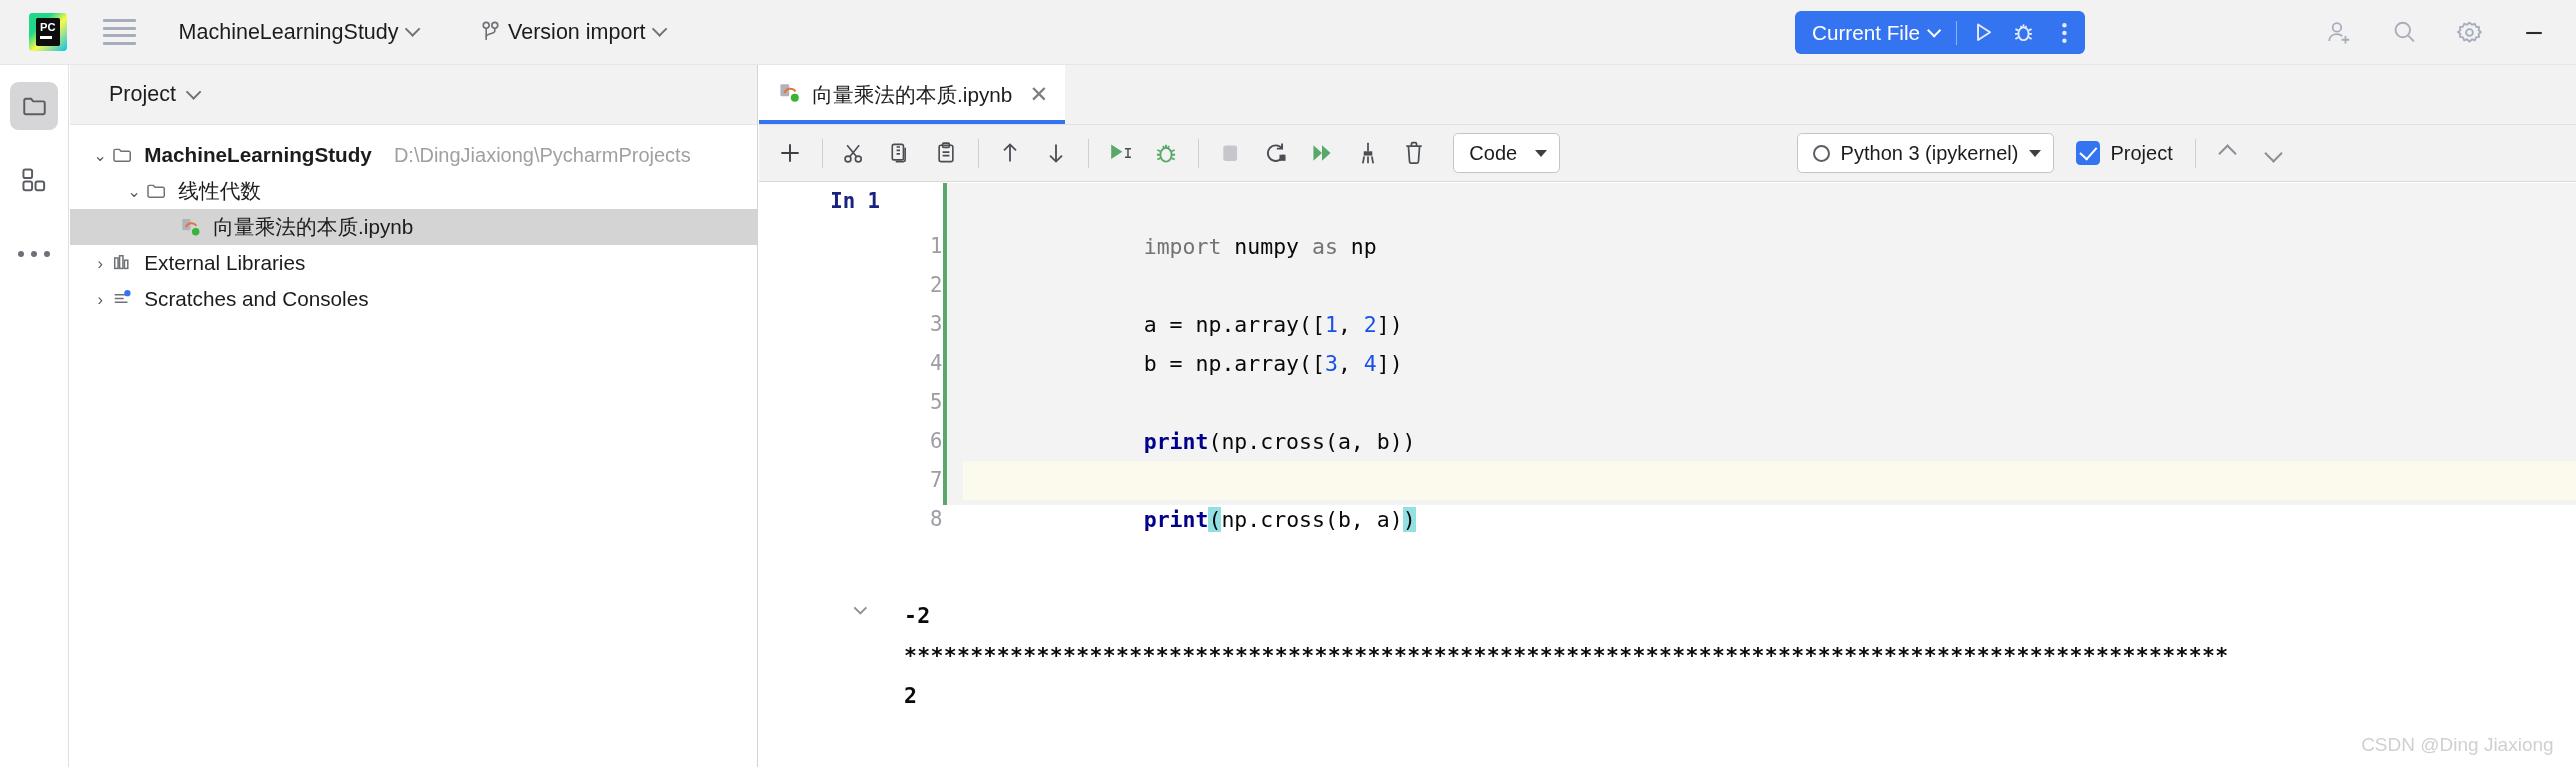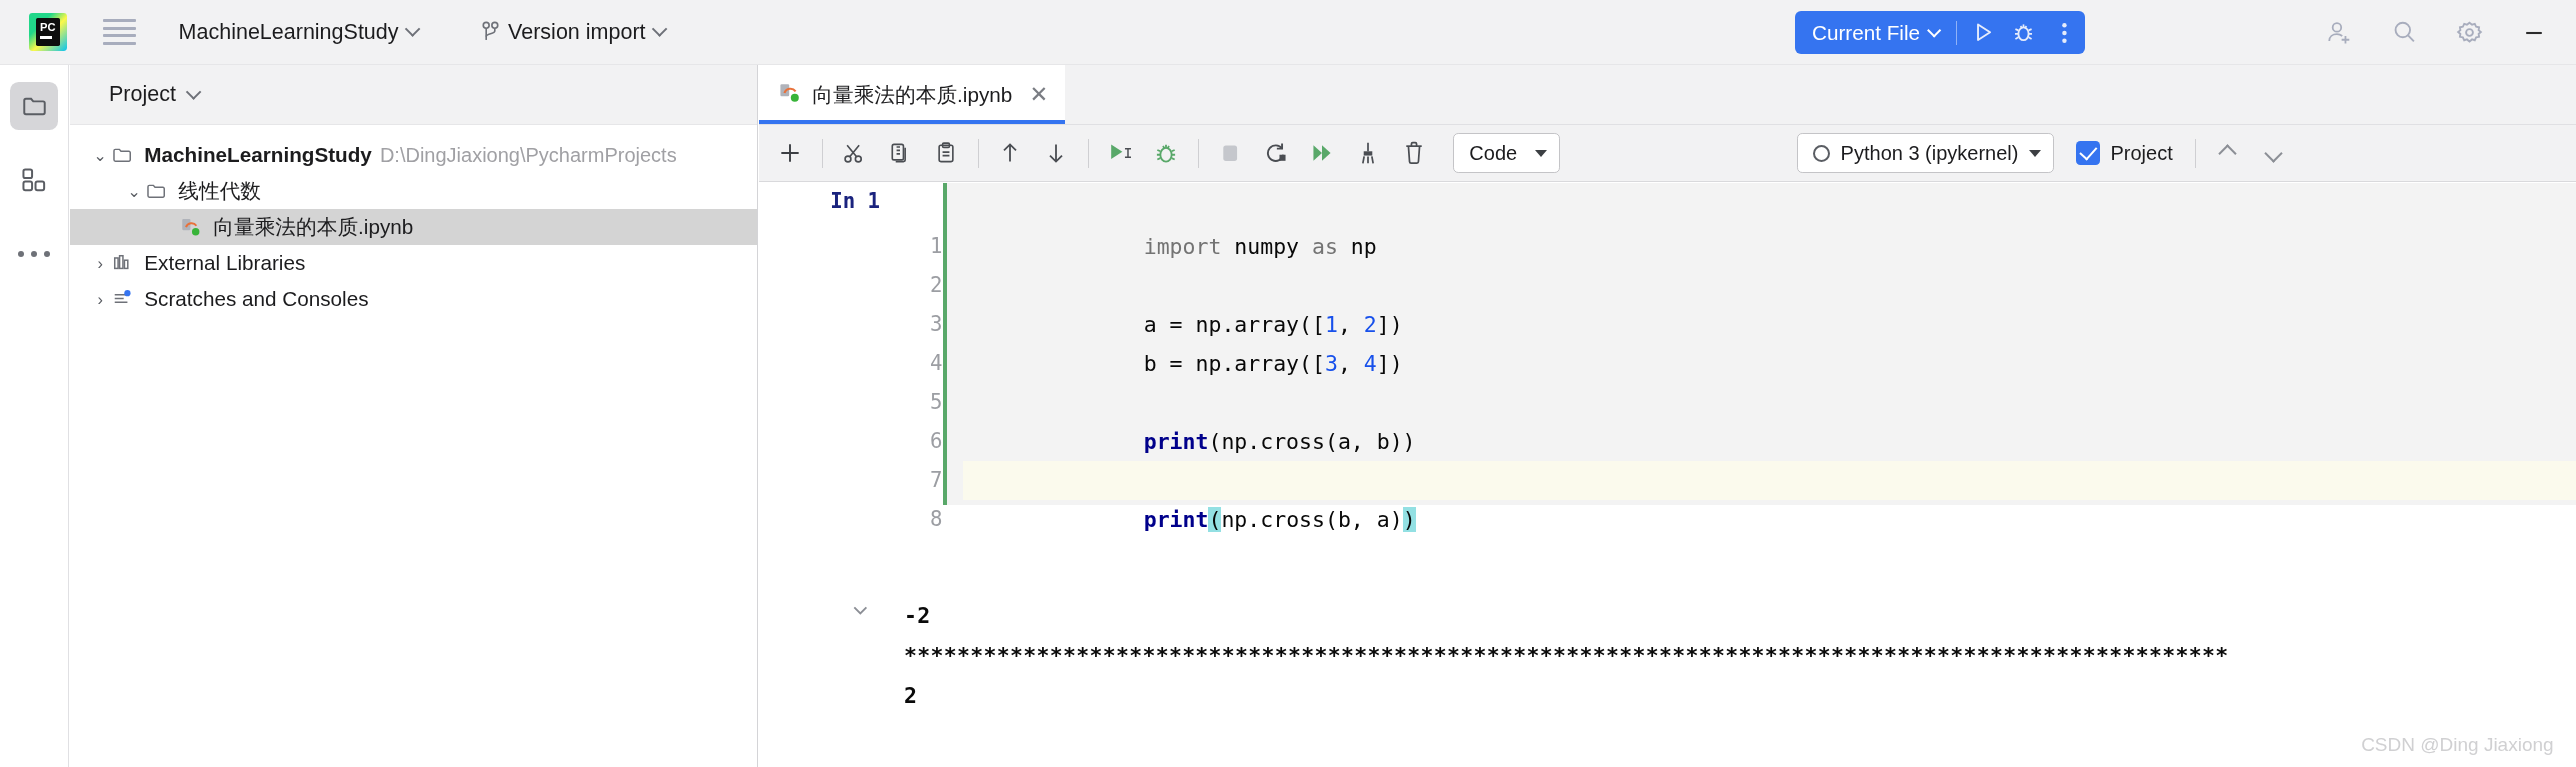--- a/index.html
+++ b/index.html
@@ -104,21 +104,21 @@
   .tnode { display: flex; align-items: center; height: 36px; padding-left: 19px; white-space: nowrap; cursor: pointer; }
   .tnode.selected { background: #d4d4d4; }
   .tnode .arrow {
     width: 22.4px; min-width:22.4px; display: inline-flex; align-items:center; justify-content:center;
     color: #5a5d63; font-size: 16.4px;
   }
   .tnode .arrow.spacer { visibility: hidden; }
   .tnode .ticon2 { width: 26px; min-width:26px; margin-right: 6.9px; display:inline-flex; align-items:center; }
   .tnode .tlabel { font-size: 20.7px; }
   .tnode .tlabel.bold { font-weight: bold; }
-  .tnode .tpath { font-size: 20px; color: #a0a0a4; margin-left: 8px; }
+  .tnode .tpath { font-size: 20px; color: #a0a0a4; margin-left: 22px; }
   .indent1 { padding-left: 19px; }
   .indent2 { padding-left: 53px; }
   .indent3 { padding-left: 88px; }
 
   
   .editor {
     position: absolute; left: 759px; top: 65px; width: 1817px; height: 703px; background: #fff;
   }
   .tabstrip {
     height: 60px; background: #f2f2f3; display: flex; align-items: stretch;

